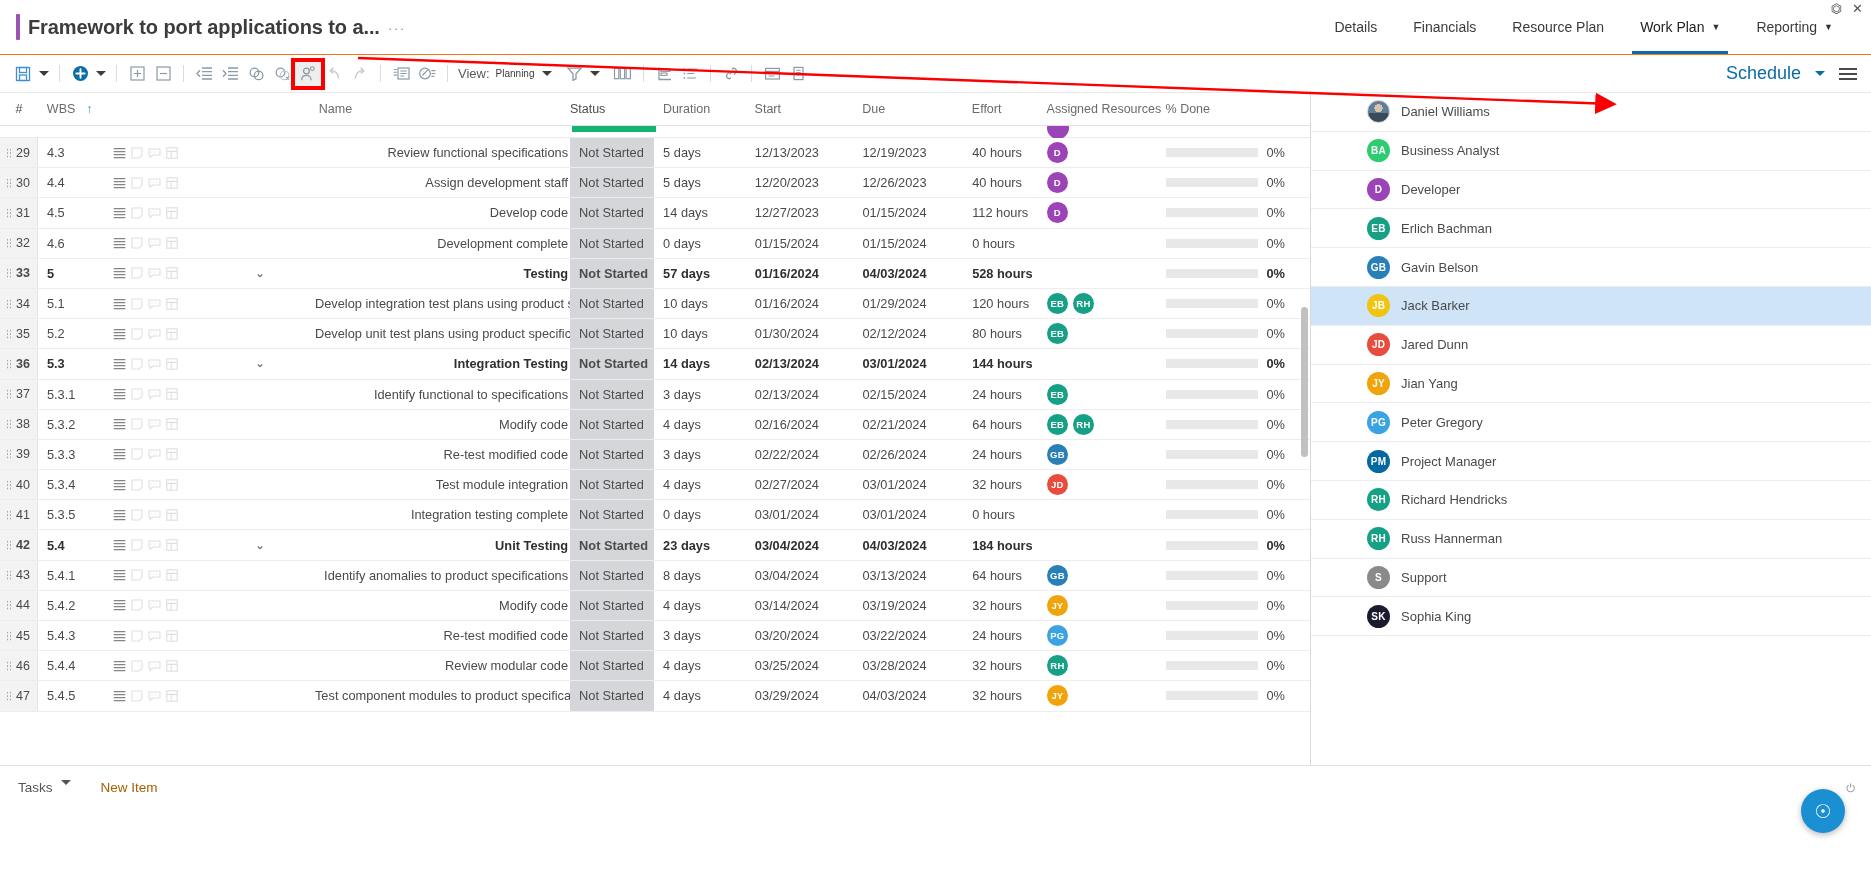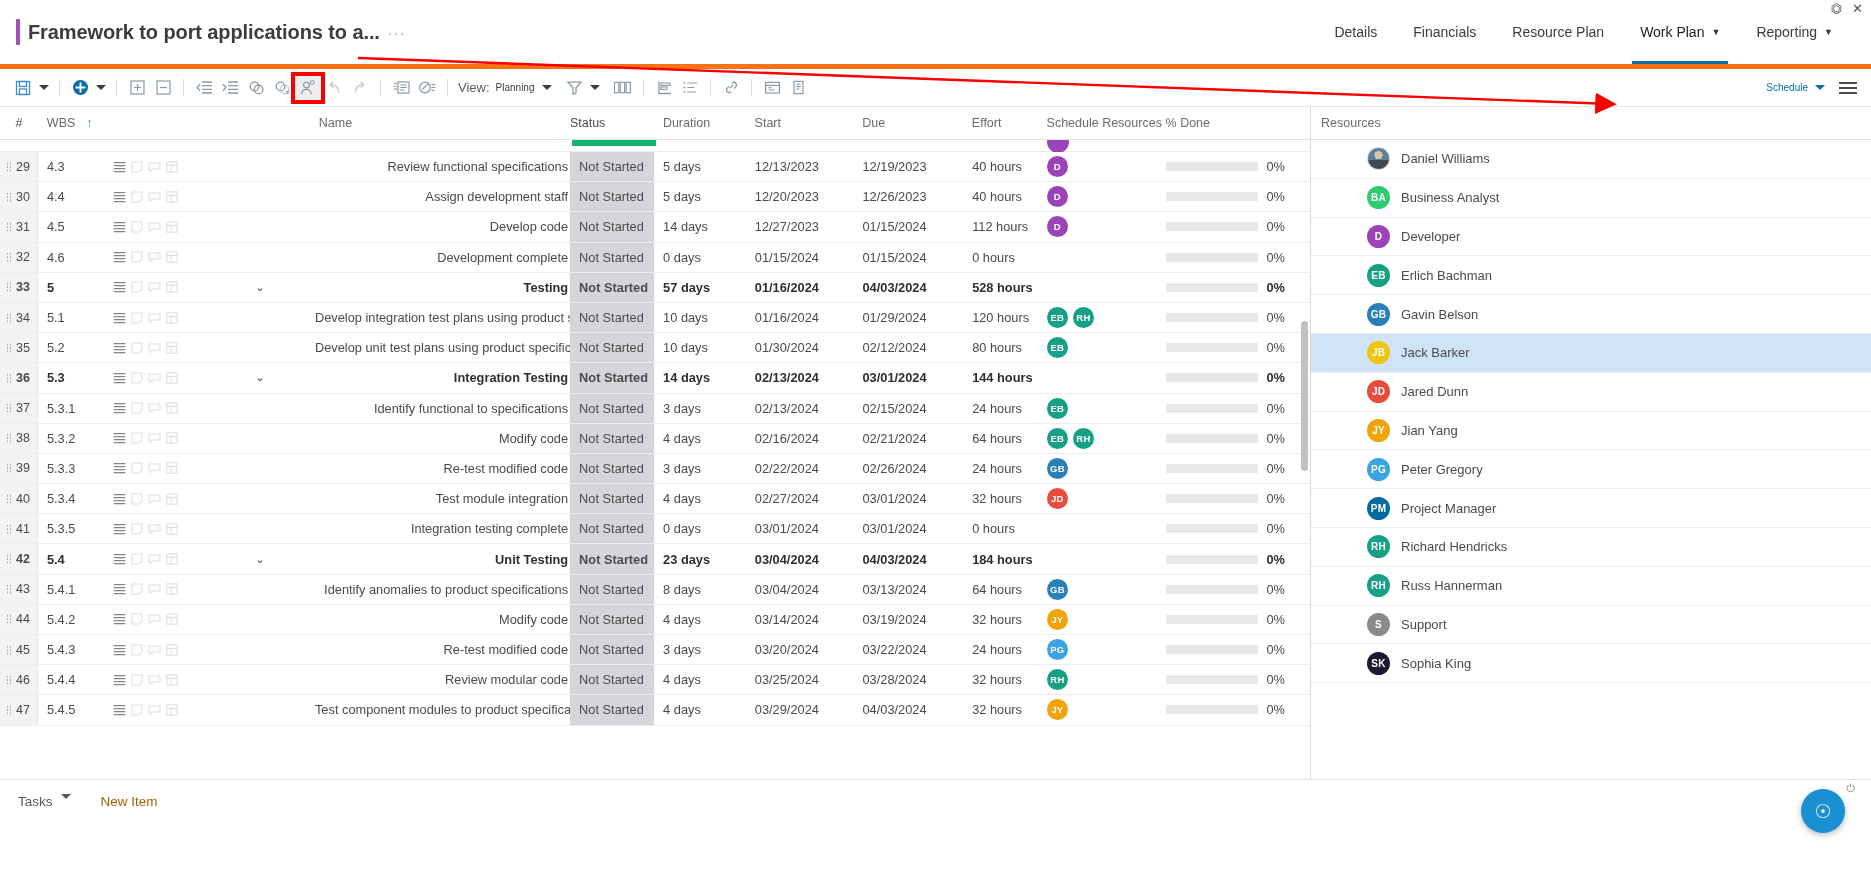--- a/index.html
+++ b/index.html
@@ -16,22 +16,22 @@
 
   .win-ctrls {
     position:absolute; top:2px; right:8px;
     display:flex; gap:10px; align-items:center;
     color:#555; font-size:13px;
   }
   .win-ctrls span { cursor:pointer; line-height:1; }
 
   
   .header {
-    position:relative; height:69px;
-    border-bottom:5px solid #f97316;
+    position:relative; height:55px;
+    border-bottom:1px solid #f97316;
     display:flex; align-items:center;
   }
   .title-wrap { display:flex; align-items:center; padding-left:16px; gap:8px; }
   .title-bar-accent {
     width:4px; height:26px; background:#9b52b0; border-radius:1px;
   }
   .proj-title {
     font-size:20px; color:#3c3c3c; font-weight:600;
     letter-spacing:-0.1px;
   }
@@ -72,21 +72,21 @@
   .tb-gap { width:6px; }
   .tb-label { font-size:13px; color:#5a5a5a; margin:0 6px 0 3px; }
   .tb-value { font-size:10px; color:#3c3c3c; margin-right:5px; }
   .highlight-box {
     outline:4px solid #fa0000;
     background:#eeeeee;
   }
   .tb-right {
     position:absolute; right:14px; display:flex; align-items:center; gap:14px;
   }
-  .schedule-link { color:#0b6ca8; font-size:10px; cursor:pointer; display:flex; align-items:center; gap:7px; }
+  .schedule-link { color:#0b6ca8; font-size:18px; cursor:pointer; display:flex; align-items:center; gap:14px; }
   .schedule-link .tri { width:0;height:0;border-left:5px solid transparent;border-right:5px solid transparent;border-top:5px solid #0b6ca8; }
   .hamburger { display:flex; flex-direction:column; gap:3px; cursor:pointer; }
   .hamburger i { display:block; width:18px; height:2px; background:#4a4a4a; }
 
   
   .body-split { display:flex; height:672px; }
 
   
   .grid-panel { width:1311px; position:relative; overflow:hidden; border-right:1px solid #d9d9d9; }
 
@@ -435,21 +435,21 @@
         <div class="cell c-start">
             <span>Start</span>
           </div>
         <div class="cell c-due">
             <span>Due</span>
           </div>
         <div class="cell c-effort">
             <span>Effort</span>
           </div>
         <div class="cell c-res">
-            <span style="white-space:nowrap">Schedule Resources</span>
+            <span style="white-space:nowrap">Assigned Resources</span>
           </div>
         <div class="cell c-done">
             <span>% Done</span>
           </div>
       </div>
 
       <div class="rows-wrap">
         <div class="partial-row">
           <div class="pr-status"></div>
           <div class="pr-avatar"></div>
@@ -1342,21 +1342,20 @@
             </div>
           </div>
       </div>
 
       <div class="v-scroll">
         <div class="v-thumb"></div>
       </div>
     </div>
 
     <div class="res-panel">
-      <div class="res-head">Resources</div>
       <div class="res-list" id="reslist">
           <div class="res-item">
             <span class="av-photo"></span>
             <span>Daniel Williams</span>
           </div>
           <div class="res-item">
             <span class="av" style="background:#2ecc71">
               <span>BA</span>
             </span>
             <span>Business Analyst</span>

